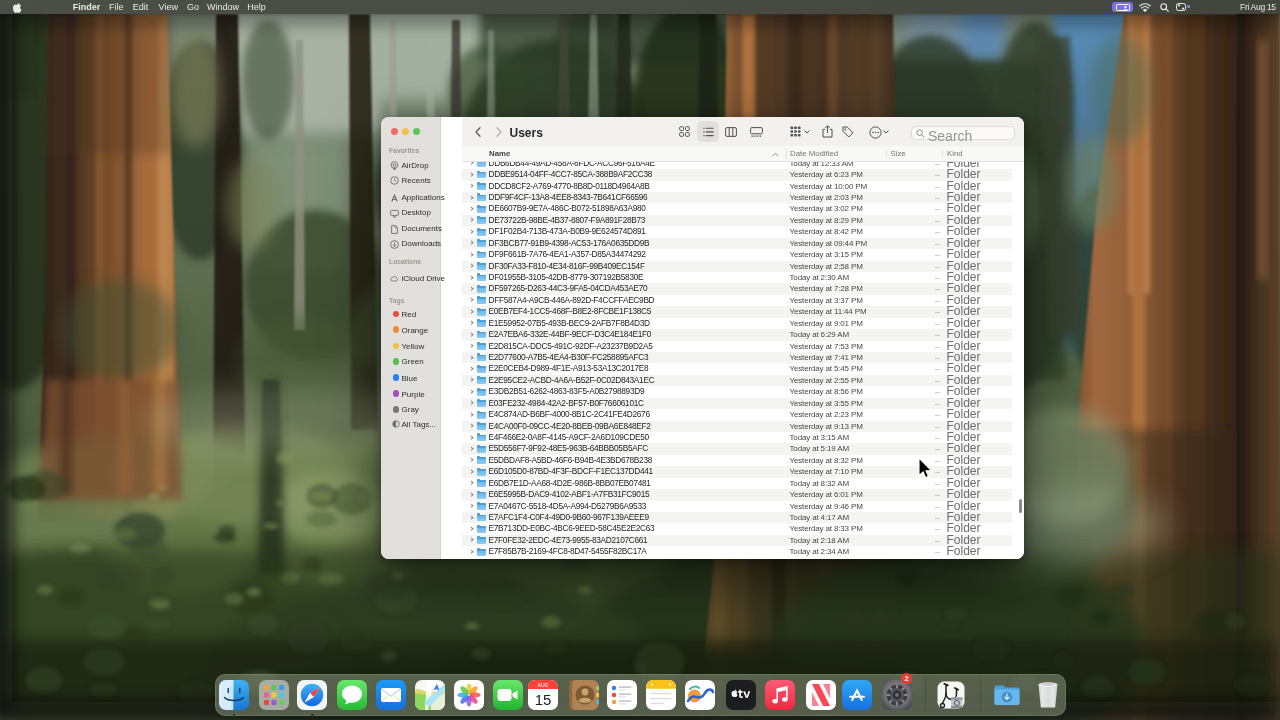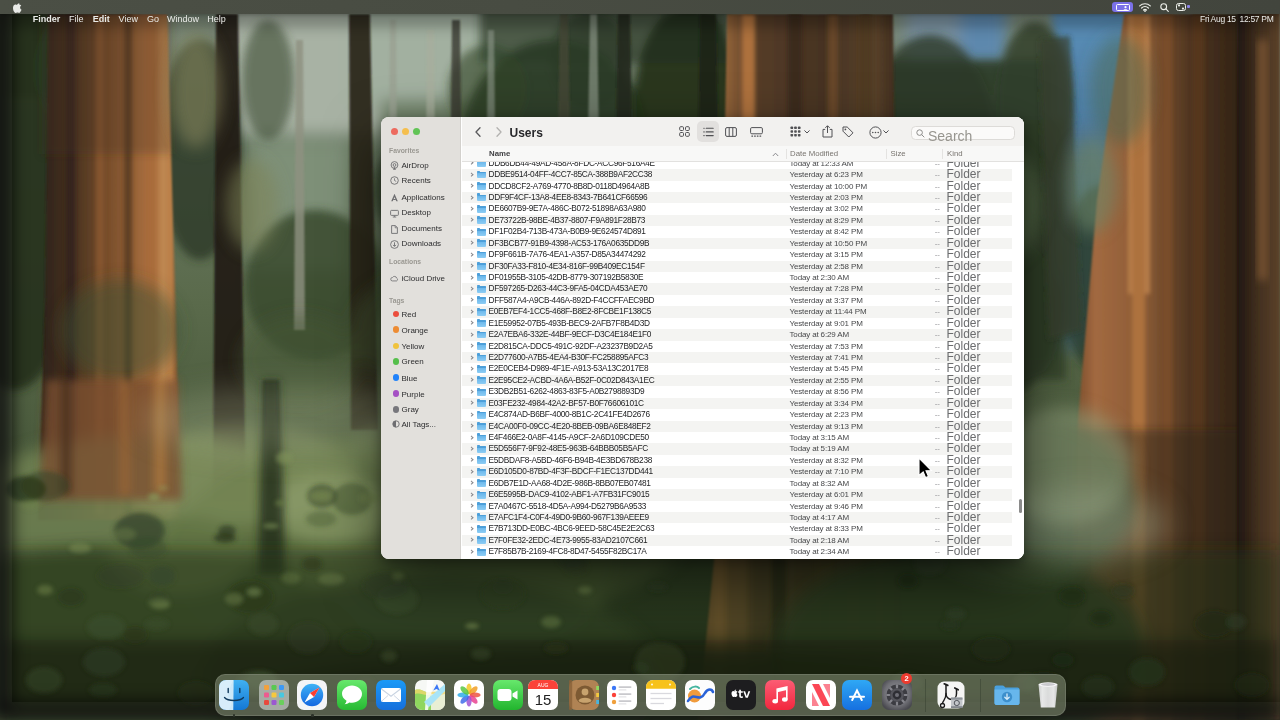--- a/index.html
+++ b/index.html
@@ -3,25 +3,25 @@
 <style>
 html,body{margin:0;padding:0;width:1280px;height:720px;overflow:hidden;}
 *{box-sizing:border-box;}
 body{font-family:"Liberation Sans",sans-serif;position:relative;background:#3a4632;}
 .abs{position:absolute;}
 #wall{position:absolute;left:0;top:0;}
 
 #menubar{position:absolute;left:0;top:0;width:1280px;height:14px;
  background:linear-gradient(90deg,#4b4f45,#484c42 40%,#42453d);
  box-shadow:0 1px 4px rgba(0,0,0,.35);}
-#menubar .mi{position:absolute;top:12px;height:14px;line-height:14.5px;color:#e9eae7;font-size:9px;white-space:nowrap;}
+#menubar .mi{position:absolute;top:0;height:14px;line-height:14.5px;color:#e9eae7;font-size:9px;white-space:nowrap;margin-left:40px;}
 
 #win{position:absolute;left:381px;top:117px;width:643px;height:442px;border-radius:8px;
  box-shadow:0 22px 55px rgba(0,0,0,.55), 0 3px 12px rgba(0,0,0,.35);overflow:hidden;background:#fff;}
-#sidebar{position:absolute;left:0;top:0;width:80px;height:442px;background:#e2e0dc;border-right:1px solid #d3d1cd;}
+#sidebar{position:absolute;left:0;top:0;width:60px;height:442px;background:#e2e0dc;border-right:1px solid #d3d1cd;}
 .tl{position:absolute;width:7px;height:7px;border-radius:50%;top:10.8px;}
 .sblabel{position:absolute;left:8px;color:#9a9892;font-size:6.8px;font-weight:bold;}
 .sbitem{position:absolute;left:20.5px;color:#2c2c2e;font-size:8px;white-space:nowrap;line-height:8px;}
 .sbico{position:absolute;left:9px;width:9px;height:9px;}
 .tagdot{position:absolute;left:11.5px;width:6.4px;height:6.4px;border-radius:50%;}
 #content{position:absolute;left:81px;top:0;right:0;bottom:0;background:#fff;}
 #toolbar{position:absolute;left:0;top:0;right:0;height:29px;background:#f2f1ef;}
 #colhead{position:absolute;left:0;top:29px;right:0;height:15.5px;background:#f8f8f7;border-bottom:1px solid #e2e1df;padding-left:12px;}
 .hcol{position:absolute;top:0;height:15px;line-height:15.5px;font-size:7.8px;color:#78746f;white-space:nowrap;}
 .hdiv{position:absolute;top:2.5px;height:10px;width:1px;background:#e4e3e1;}
@@ -343,21 +343,21 @@
  <rect x="0" y="13" width="1280" height="10" fill="#12170e" opacity=".5"></rect>
  <rect x="0" y="702" width="1280" height="18" fill="#0b100a" opacity=".75"></rect>
 </g>
 </svg>
 <div id="menubar">
     <svg class="abs" style="left:13px;top:2.5px" width="9" height="10" viewBox="0 0 9 10">
       <path d="M6.3,0.3 C6.4,1 6,1.7 5.6,2.1 C5.2,2.6 4.5,3 3.9,2.9 C3.8,2.2 4.2,1.5 4.6,1.1 C5,0.6 5.8,0.3 6.3,0.3 Z M7.6,8.6 C7.2,9.3 6.7,9.9 6,9.9 C5.3,9.9 5.1,9.5 4.3,9.5 C3.5,9.5 3.2,9.9 2.6,10 C1.9,10 1.4,9.3 1,8.6 C0.2,7.2 -0.4,4.7 0.4,3 C0.9,2.2 1.7,1.6 2.6,1.6 C3.3,1.6 3.9,2.1 4.3,2.1 C4.7,2.1 5.5,1.5 6.3,1.6 C6.6,1.6 7.6,1.7 8.2,2.6 C8.1,2.7 7.1,3.3 7.1,4.6 C7.1,6.2 8.5,6.7 8.5,6.7 C8.5,6.7 8.3,7.4 7.6,8.6 Z" fill="#e9eae7"></path>
     </svg>
     <div class="mi" style="left:32.8px;font-weight:bold;">Finder</div>
     <div class="mi" style="left:68.9px;">File</div>
-    <div class="mi" style="left:92.8px;font-weight:bold;">Edit</div>
+    <div class="mi" style="left:92.8px;">Edit</div>
     <div class="mi" style="left:118.6px;">View</div>
     <div class="mi" style="left:147.0px;">Go</div>
     <div class="mi" style="left:167.1px;">Window</div>
     <div class="mi" style="left:207.2px;">Help</div>
     <div class="abs" style="left:1112px;top:2px;width:21px;height:10px;border-radius:3px;background:#7a71e8"></div>
     <svg class="abs" style="left:1115.5px;top:3.5px" width="14" height="7" viewBox="0 0 14 7">
       <rect x="0.5" y="0.5" width="13" height="6" rx="1" fill="none" stroke="#fff" stroke-width="1"></rect>
       <circle cx="9.5" cy="3.2" r="1.1" fill="#fff"></circle>
       <path d="M7.3,6.4 C7.5,4.9 11.4,4.9 11.6,6.4 Z" fill="#fff"></path>
     </svg>
@@ -595,21 +595,21 @@
           <span class="fold"></span>
           <span class="nm">DF1F02B4-713B-473A-B0B9-9E624574D891</span>
           <span class="dt">Yesterday at 8:42 PM</span>
           <span class="sz">--</span>
           <span class="kd">Folder</span>
         </div>
         <div class="row ev" style="top:76.16px">
           <span class="chev"></span>
           <span class="fold"></span>
           <span class="nm">DF3BCB77-91B9-4398-AC53-176A0635DD9B</span>
-          <span class="dt">Yesterday at 10:50 PM</span>
+          <span class="dt">Yesterday at 09:44 PM</span>
           <span class="sz">--</span>
           <span class="kd">Folder</span>
         </div>
         <div class="row" style="top:87.59px">
           <span class="chev"></span>
           <span class="fold"></span>
           <span class="nm">DF9F661B-7A76-4EA1-A357-D85A34474292</span>
           <span class="dt">Yesterday at 3:15 PM</span>
           <span class="sz">--</span>
           <span class="kd">Folder</span>
@@ -707,21 +707,21 @@
           <span class="fold"></span>
           <span class="nm">E3DB2B51-6262-4863-83F5-A0B2798893D9</span>
           <span class="dt">Yesterday at 8:56 PM</span>
           <span class="sz">--</span>
           <span class="kd">Folder</span>
         </div>
         <div class="row ev" style="top:236.18px">
           <span class="chev"></span>
           <span class="fold"></span>
           <span class="nm">E03FE232-4984-42A2-BF57-B0F76606101C</span>
-          <span class="dt">Yesterday at 3:34 PM</span>
+          <span class="dt">Yesterday at 3:55 PM</span>
           <span class="sz">--</span>
           <span class="kd">Folder</span>
         </div>
         <div class="row" style="top:247.61px">
           <span class="chev"></span>
           <span class="fold"></span>
           <span class="nm">E4C874AD-B6BF-4000-8B1C-2C41FE4D2676</span>
           <span class="dt">Yesterday at 2:23 PM</span>
           <span class="sz">--</span>
           <span class="kd">Folder</span>

